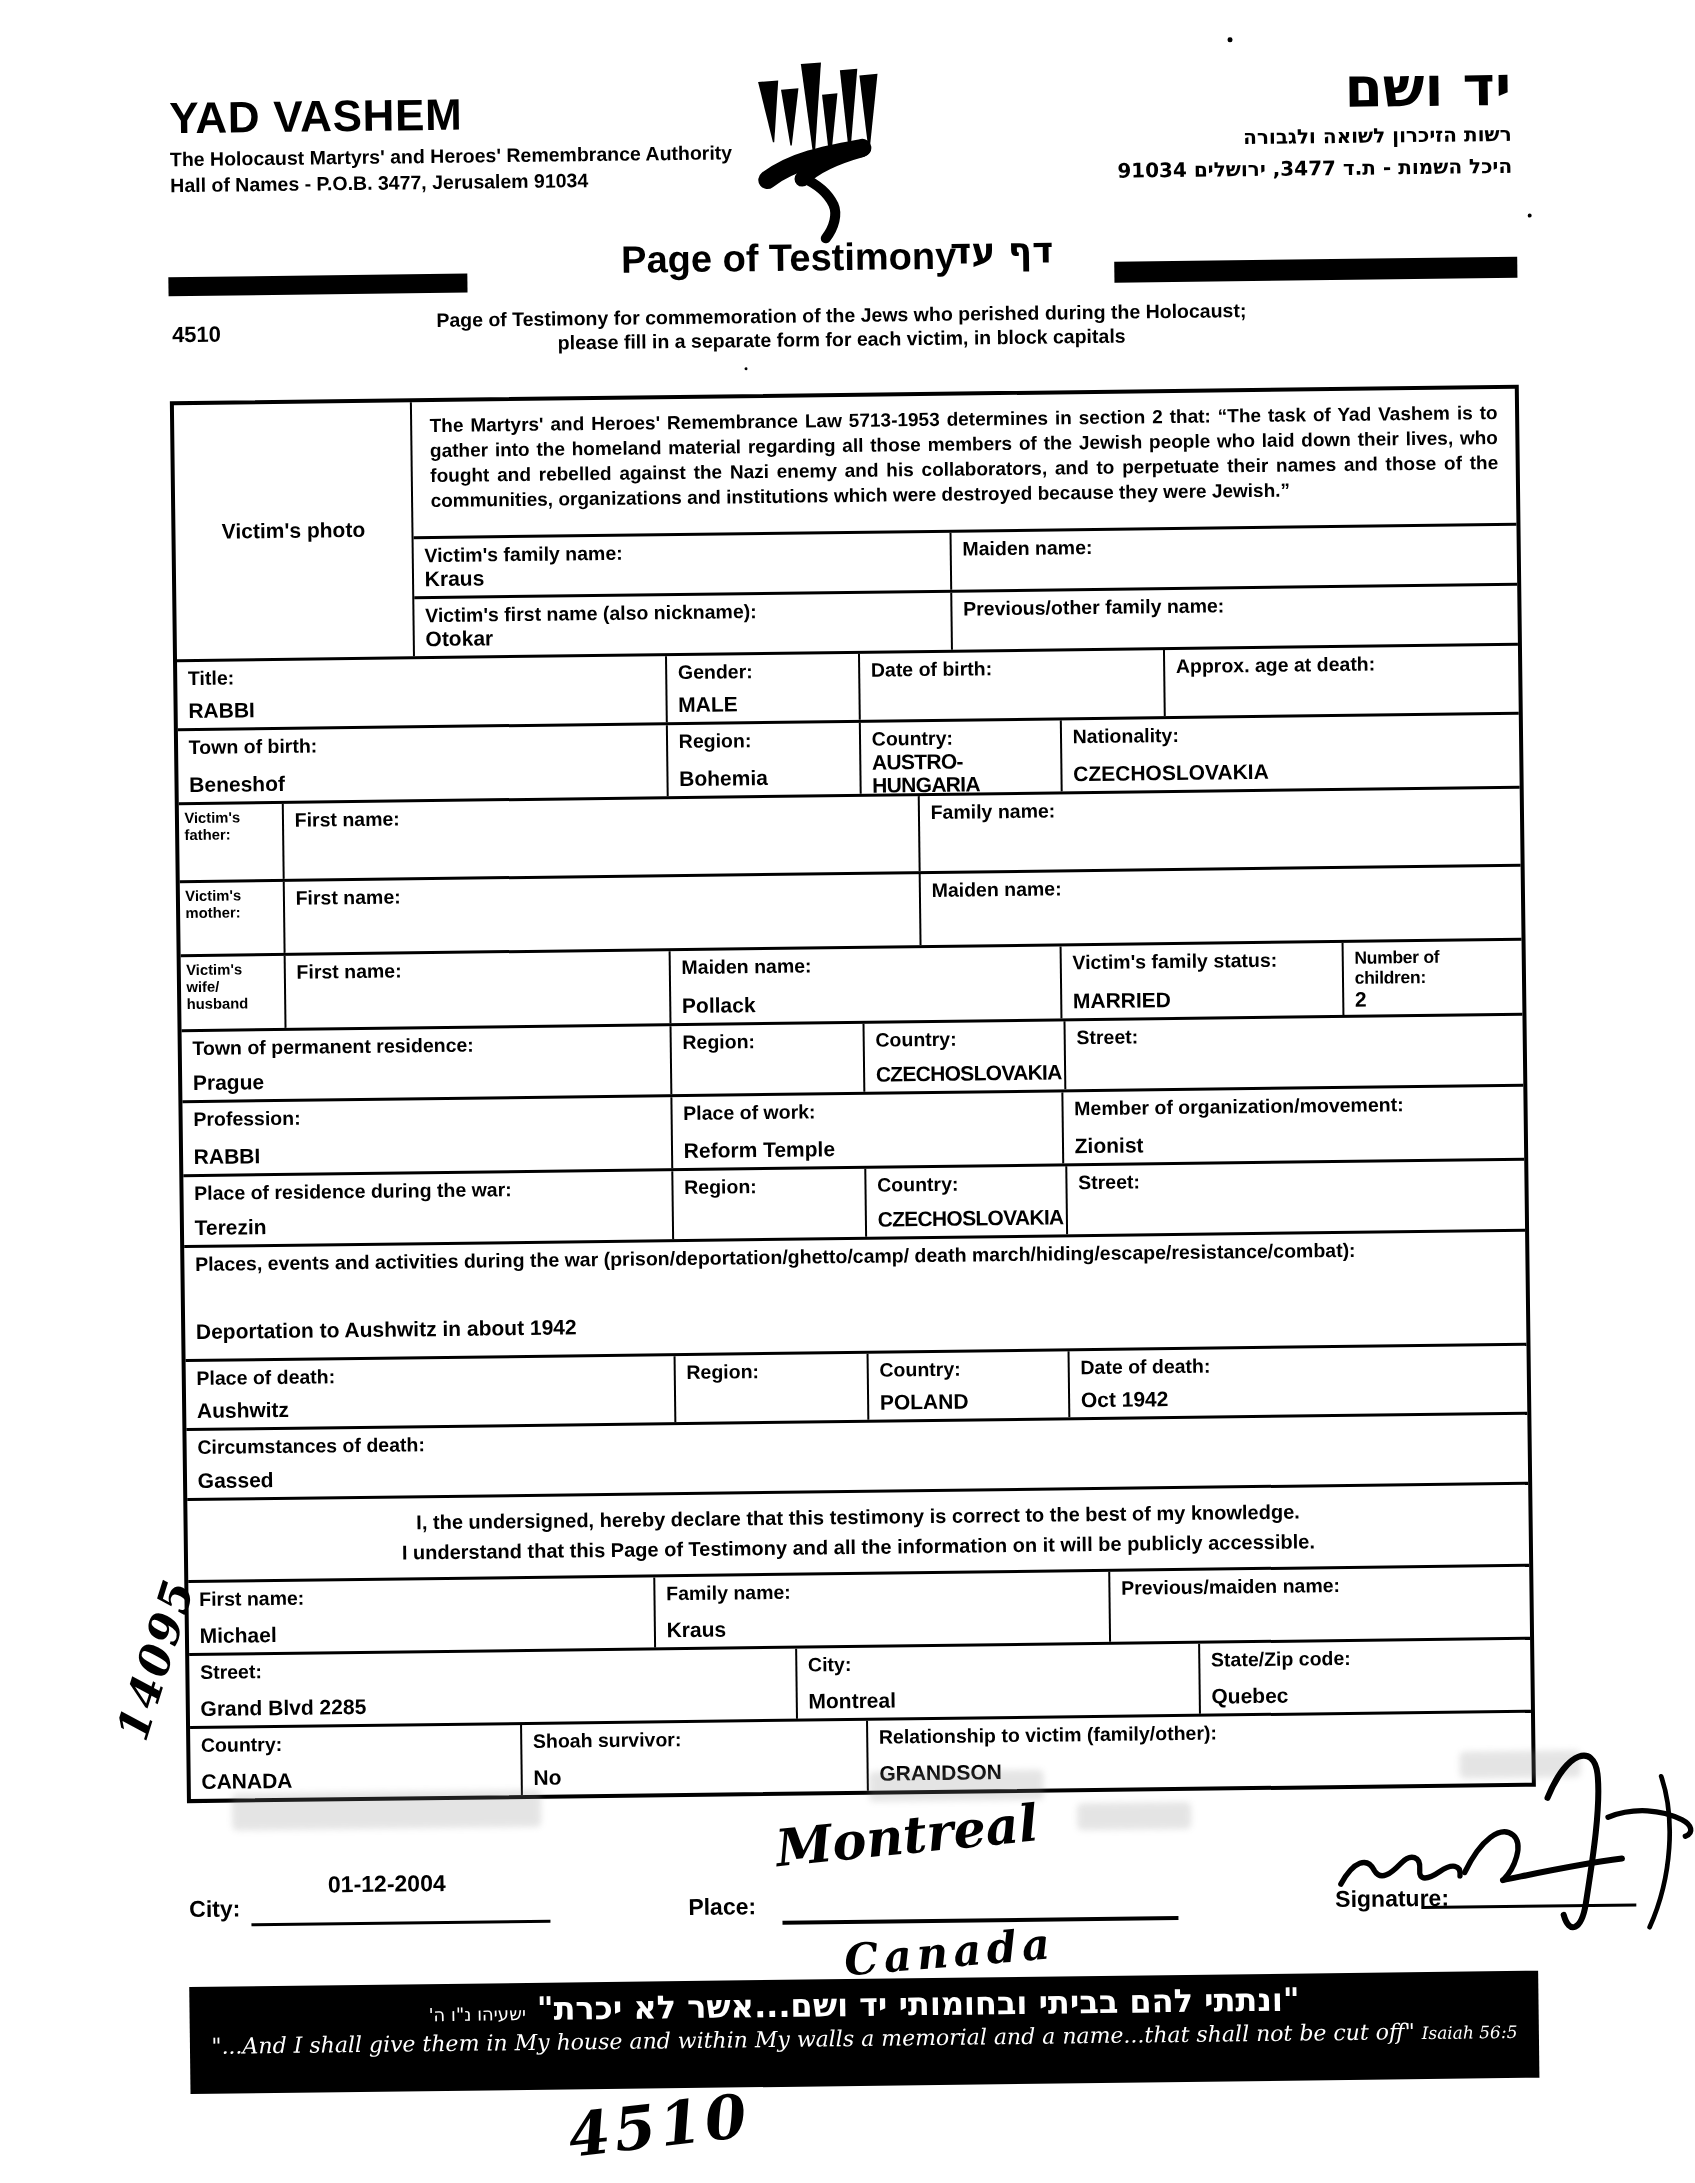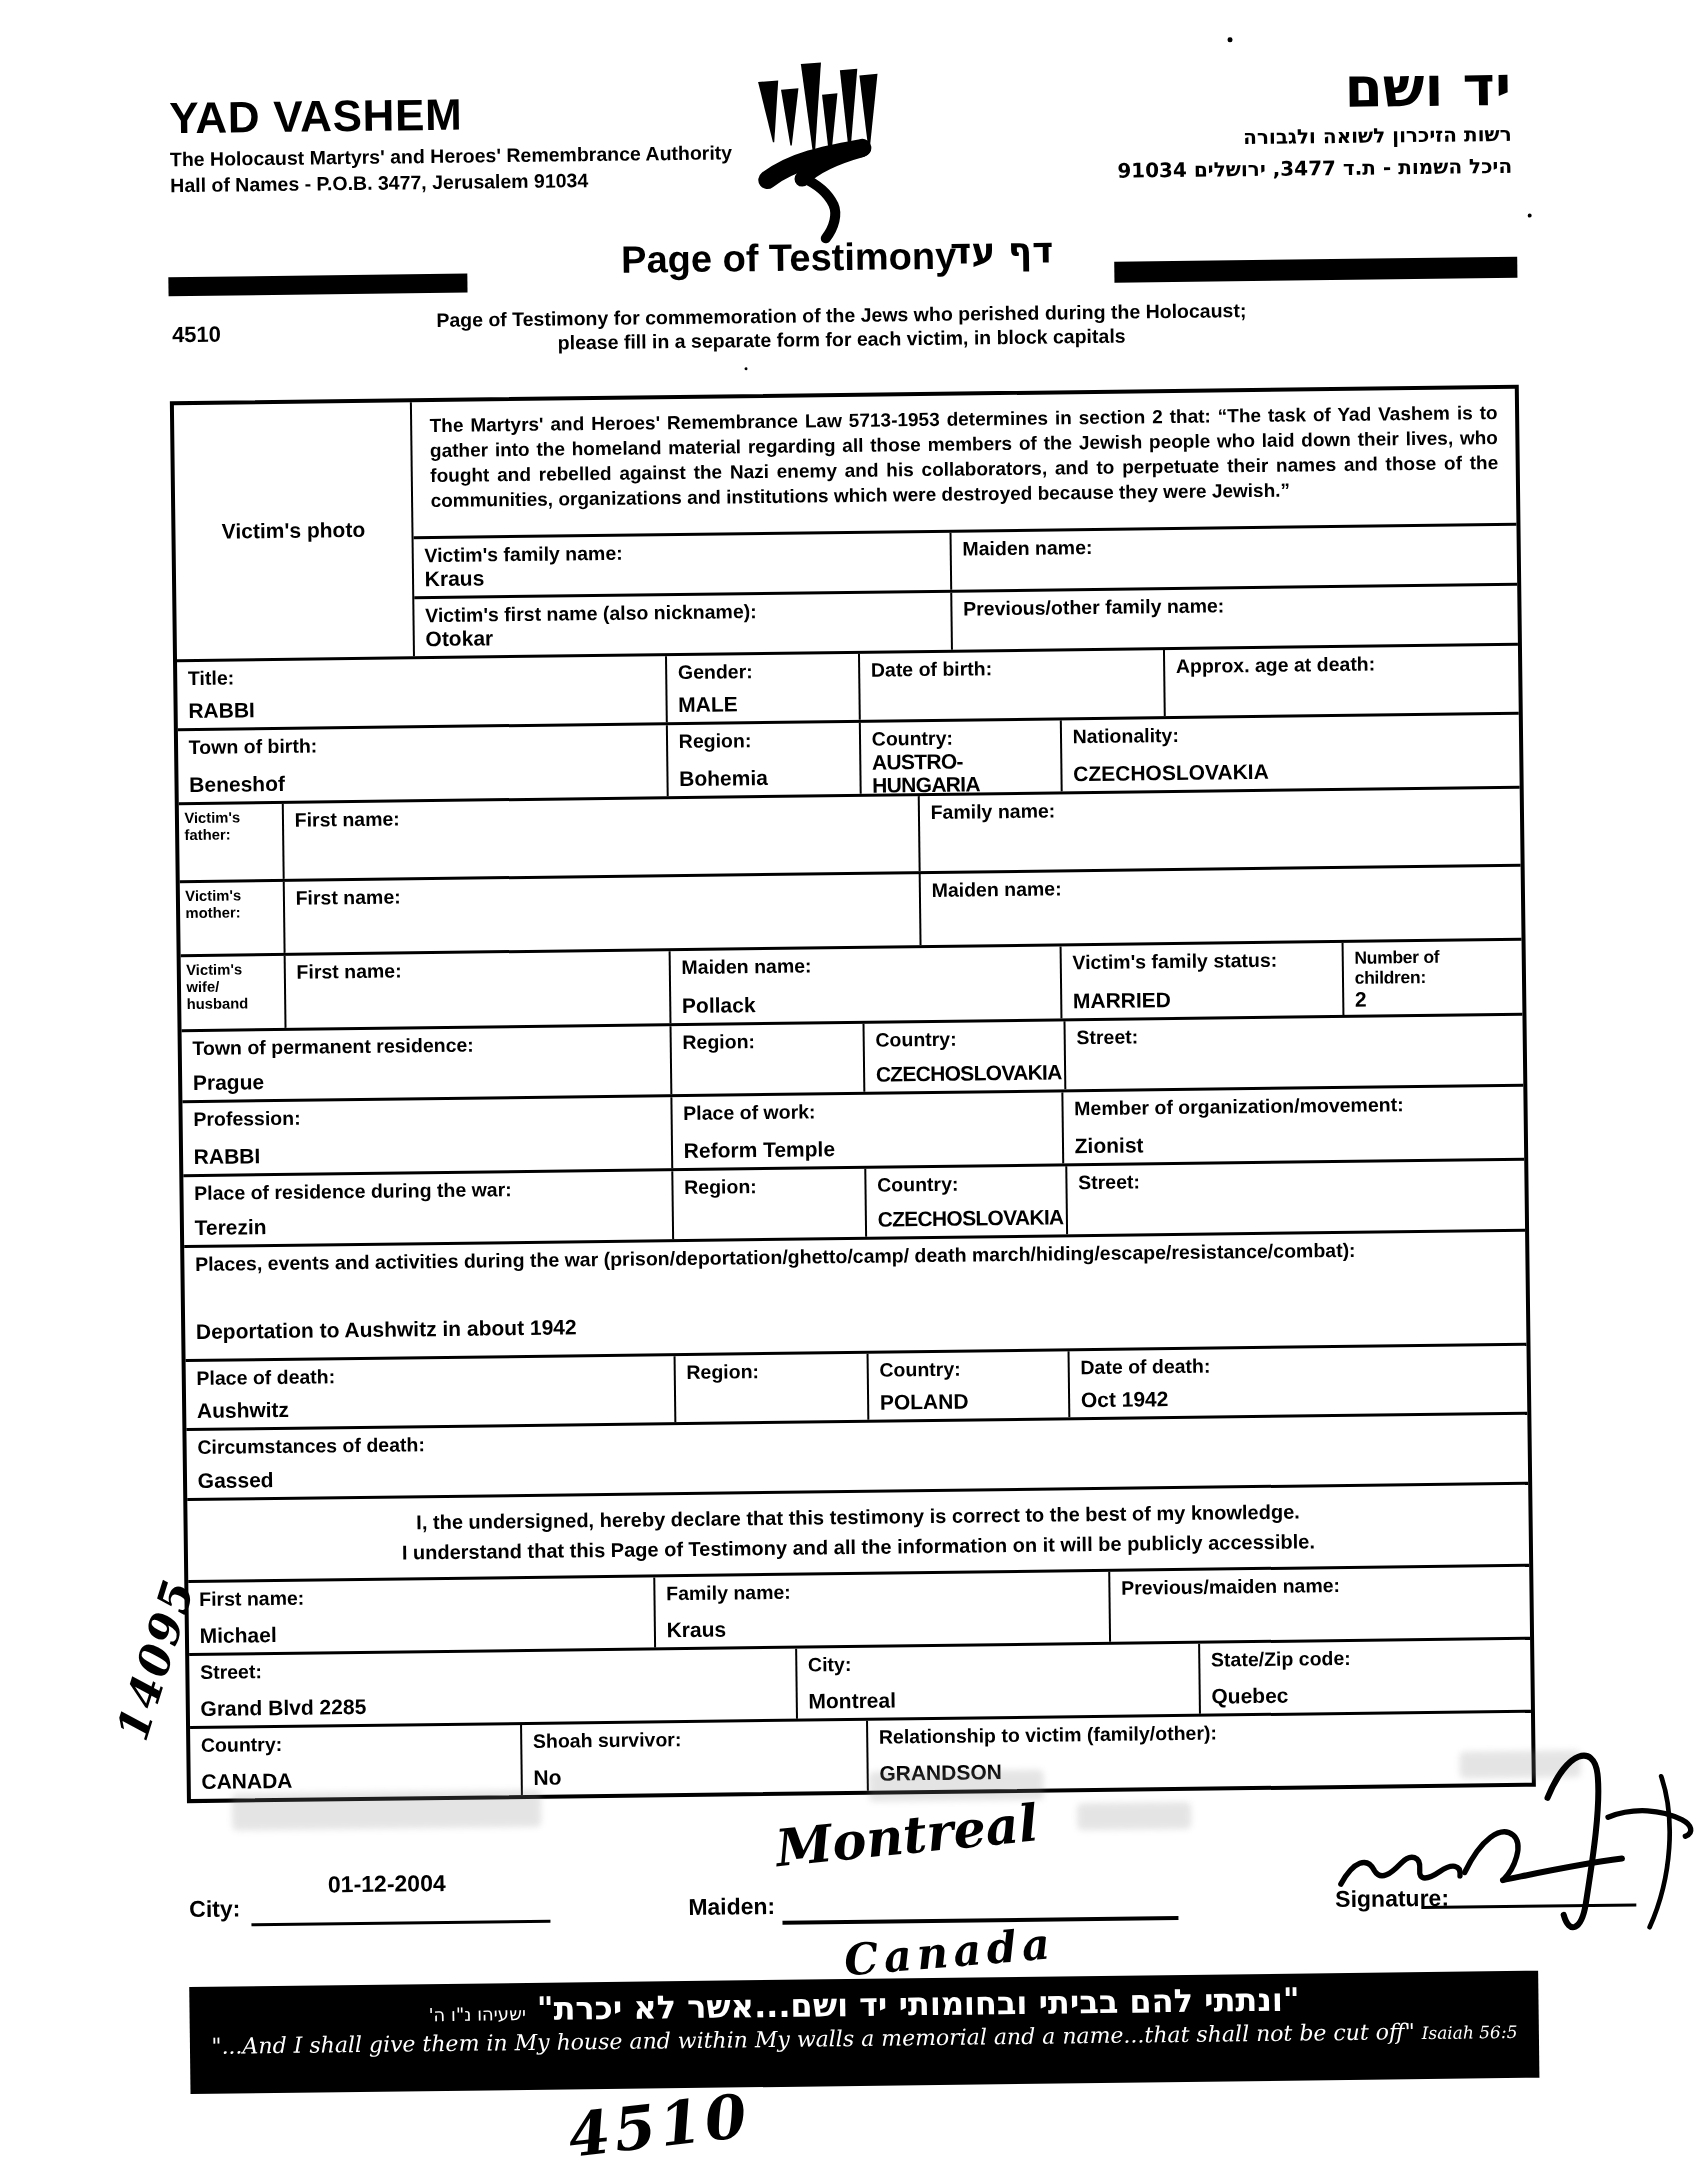--- a/index.html
+++ b/index.html
@@ -378,21 +378,21 @@
   <div class="smudge" style="left:1067px;top:1806px;width:114px;height:27px"></div>
   <div class="smudge" style="left:1450px;top:1759px;width:121px;height:27px"></div>
   <div class="speck" style="left:1239px;top:42px;width:4.7px;height:4.7px"></div>
   <div class="speck" style="left:1537px;top:222px;width:4px;height:4px"></div>
   <div class="speck" style="left:752px;top:366px;width:3.4px;height:3.4px"></div>
 
   <div class="sig-label" style="left:178px;top:1888px">City:</div>
   <div class="date-value">01-12-2004</div>
   <div class="u-line" style="left:240px;top:1916px;width:299px;height:3.4px"></div>
 
-  <div class="sig-label" style="left:677px;top:1892px">Maiden:</div>
+  <div class="sig-label" style="left:677px;top:1892px">Place:</div>
   <div class="hand montreal">Montreal</div>
   <div class="u-line" style="left:771px;top:1920px;width:396px;height:4px"></div>
   <div class="hand canada">Canada</div>
 
   <div class="sig-label" style="left:1324px;top:1892px">Signature:</div>
   <div class="u-line" style="left:1410px;top:1913px;width:215px;height:3.4px"></div>
   <svg class="signature-svg" viewBox="0 0 560 300">
     <path d="M 20,215 C 40,180 60,175 70,195 C 80,212 95,200 110,185 C 125,170 140,175 138,195 C 136,212 150,210 168,198 C 186,186 200,188 198,205" fill="none" stroke="#000" stroke-width="8" stroke-linecap="round"></path>
     <path d="M 205,200 C 230,150 260,130 278,145 C 294,159 280,195 262,212" fill="none" stroke="#000" stroke-width="8" stroke-linecap="round"></path>
     <path d="M 262,212 C 300,205 370,190 440,182" fill="none" stroke="#000" stroke-width="9" stroke-linecap="round"></path>

